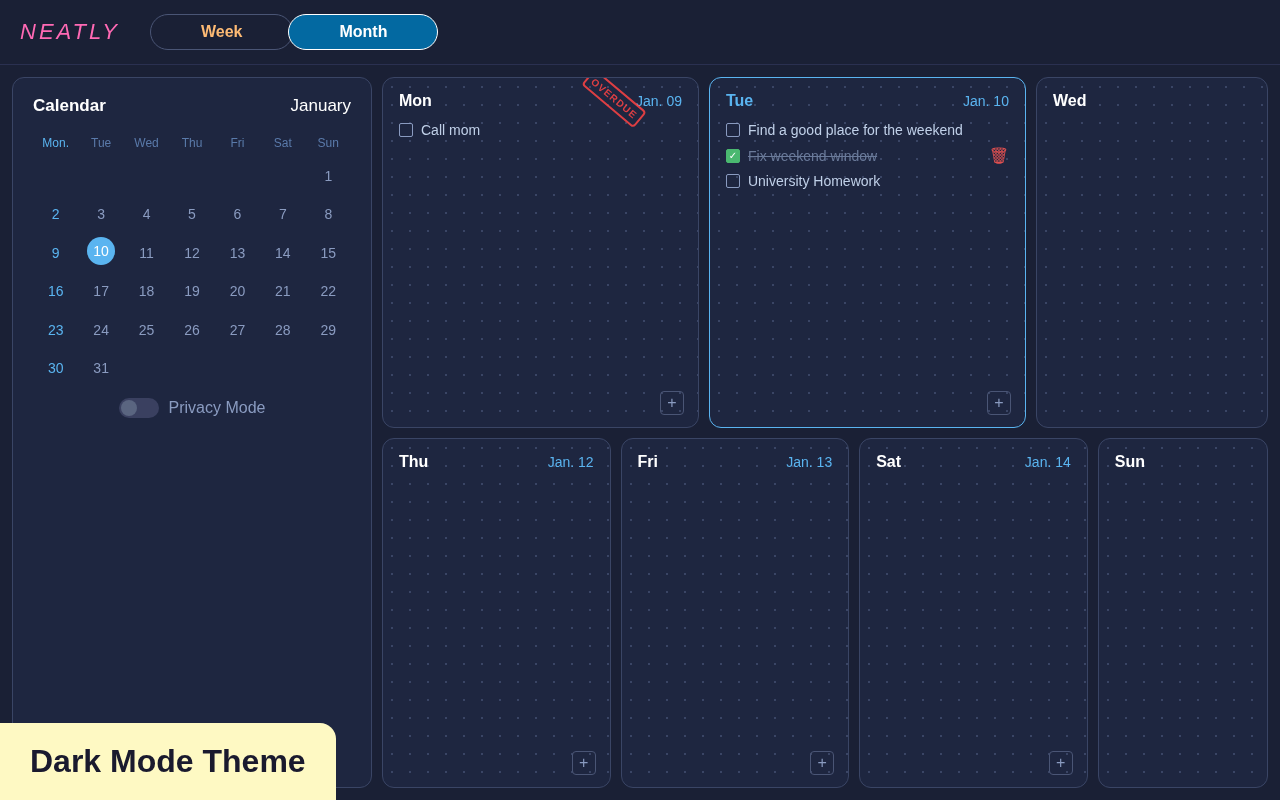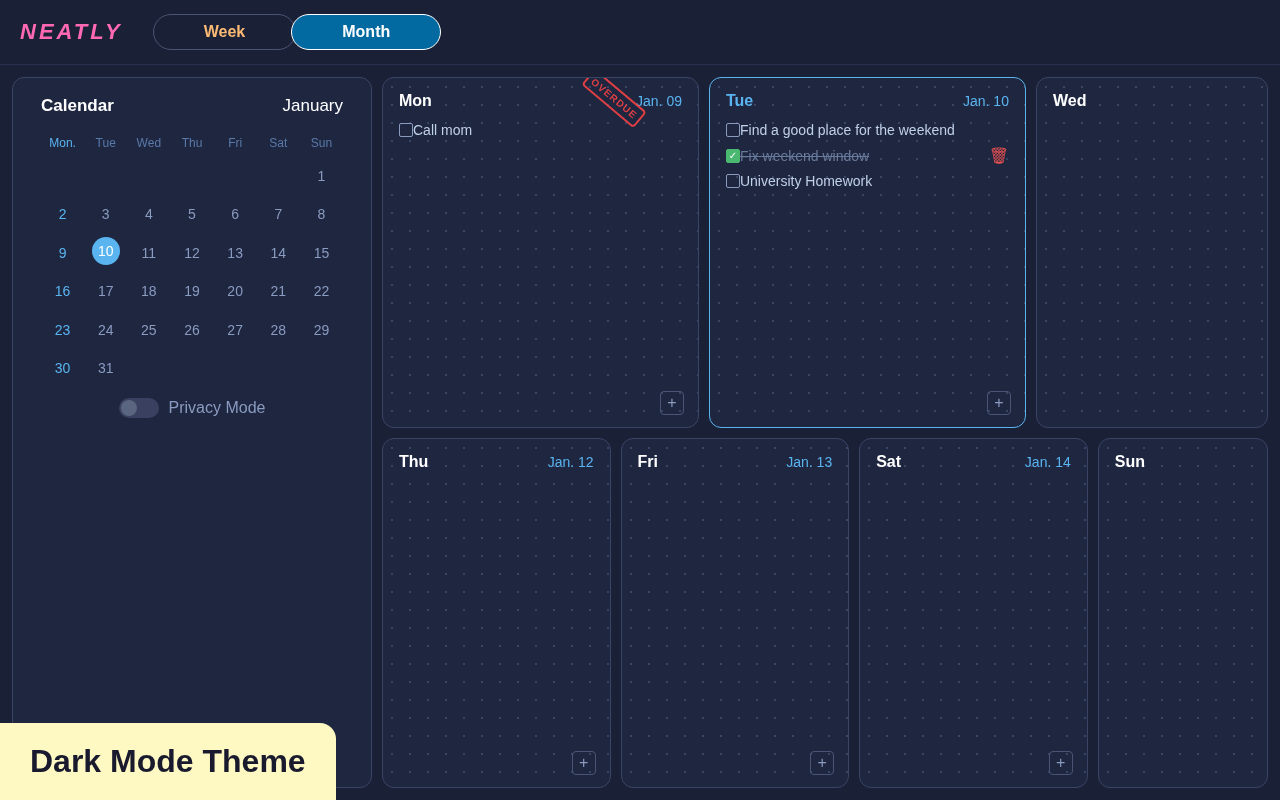--- a/index.html
+++ b/index.html
@@ -16,21 +16,21 @@
     .header {
       background: #1a2035;
       display: flex;
       align-items: center;
       height: 65px;
       padding: 0 20px;
       border-bottom: 1px solid #2a3050;
     }
     .logo {
       font-size: 22px;
-      font-weight: 700;
+      font-weight: 400;
       color: #ff69b4;
       letter-spacing: 3px;
       margin-right: 30px;
       font-style: italic;
     }
     .tab-group {
       display: flex;
       gap: 0;
     }
     .tab {
@@ -66,21 +66,21 @@
       min-width: 360px;
       display: flex;
       flex-direction: column;
       gap: 10px;
     }
 
     .calendar-card {
       background: #1e2640;
       border: 1.5px solid #3a4565;
       border-radius: 12px;
-      padding: 18px 28px;
+      padding: 18px 20px;
       flex: 1;
     }
 
     .calendar-header {
       display: flex;
       justify-content: space-between;
       align-items: center;
       margin-bottom: 16px;
     }
     .calendar-title {
@@ -202,20 +202,21 @@
     }
     .day-name.today-blue { color: #5ab4f0; }
     .day-date {
       font-size: 14px;
       color: #5ab4f0;
     }
 
     .task-item {
       display: flex;
       align-items: center;
+      gap: 8px;
       margin-bottom: 8px;
       font-size: 14px;
     }
     .task-checkbox {
       width: 14px;
       height: 14px;
       border: 1.5px solid #8a9bc0;
       border-radius: 2px;
       flex-shrink: 0;
       display: flex;

